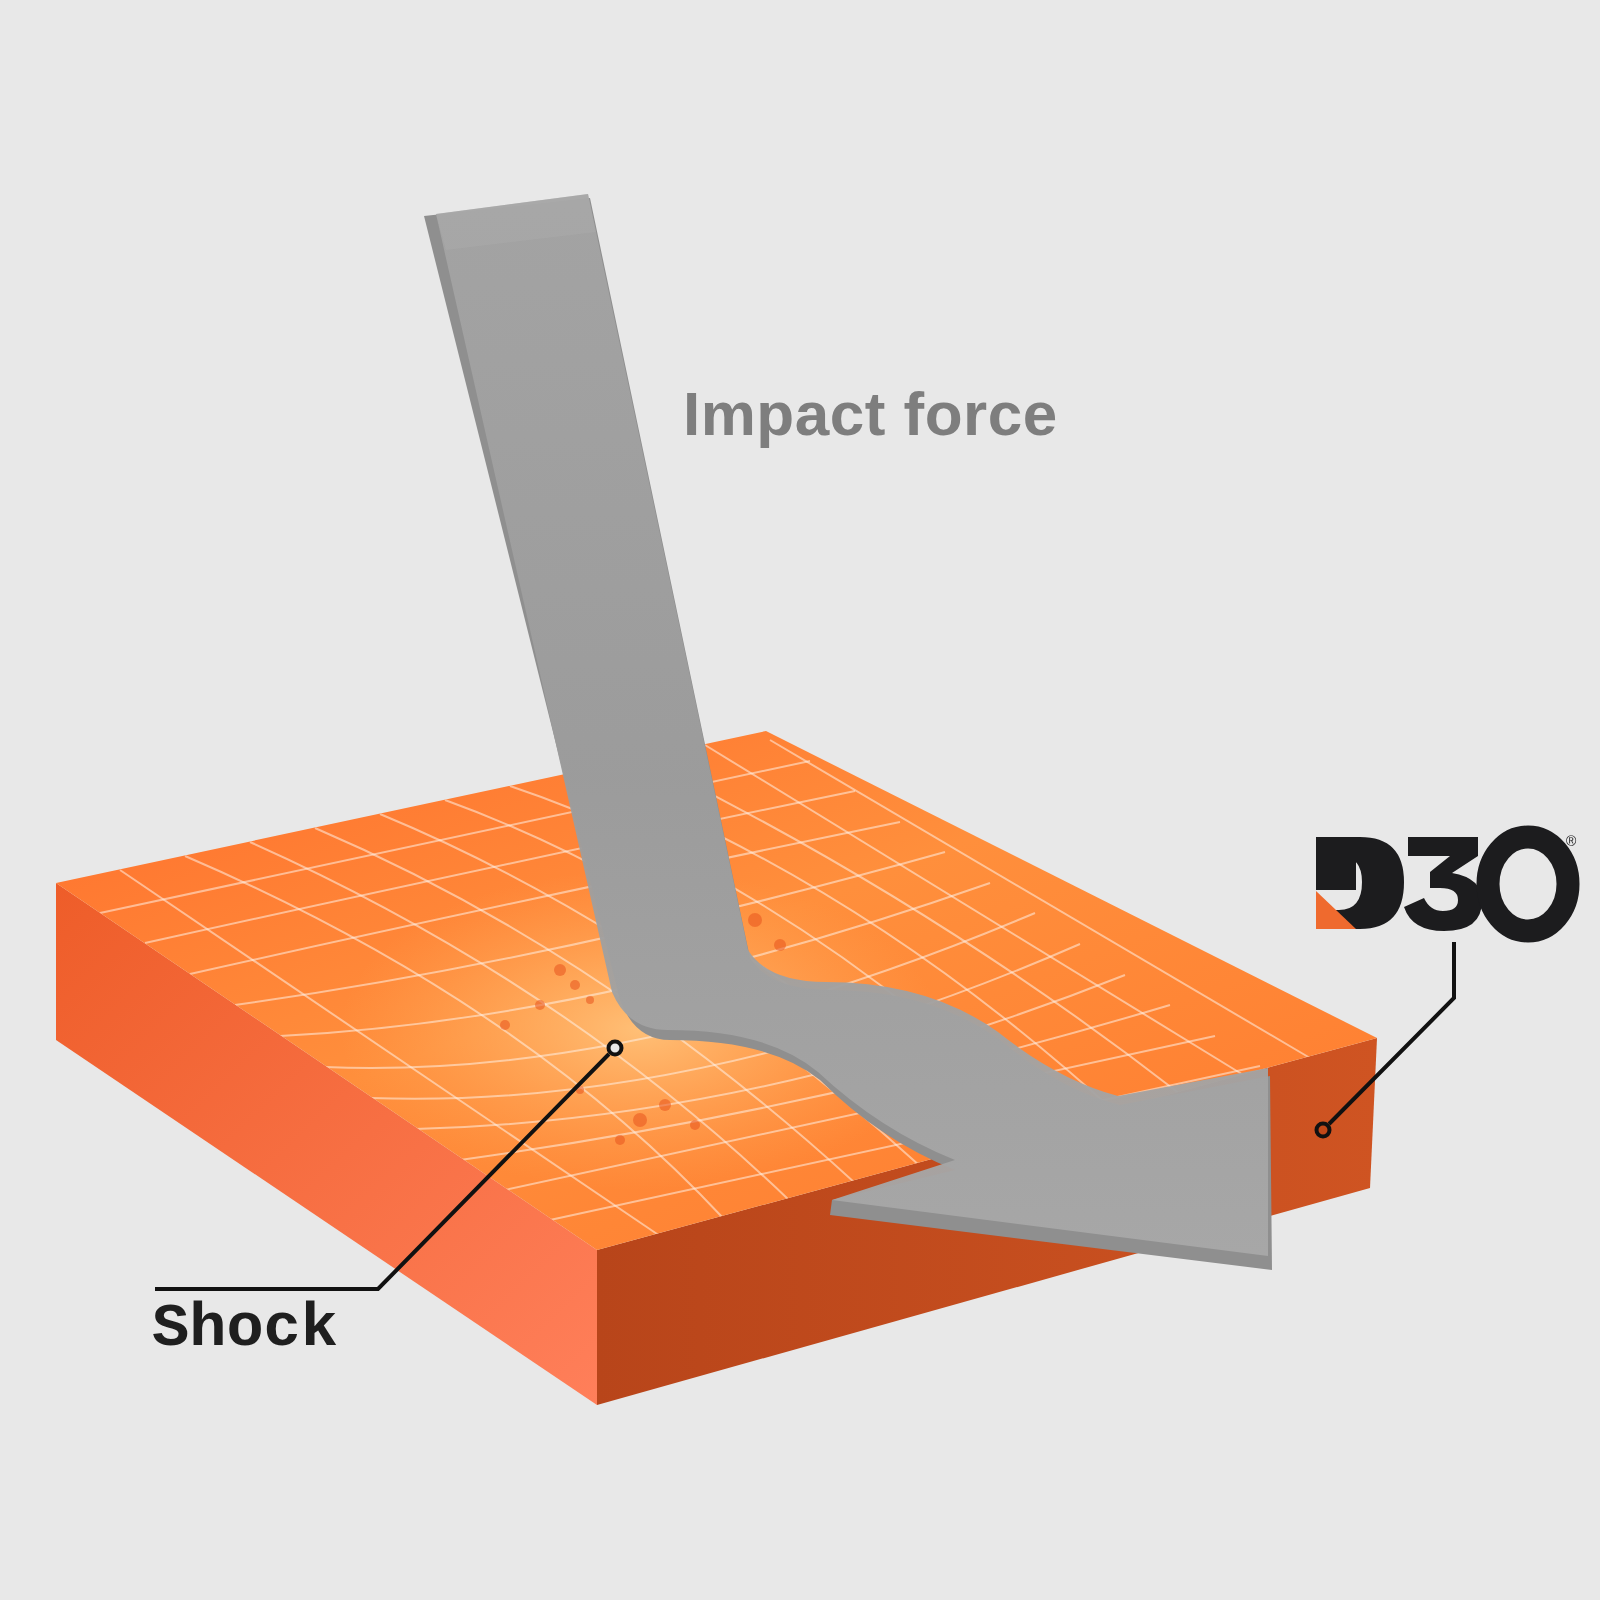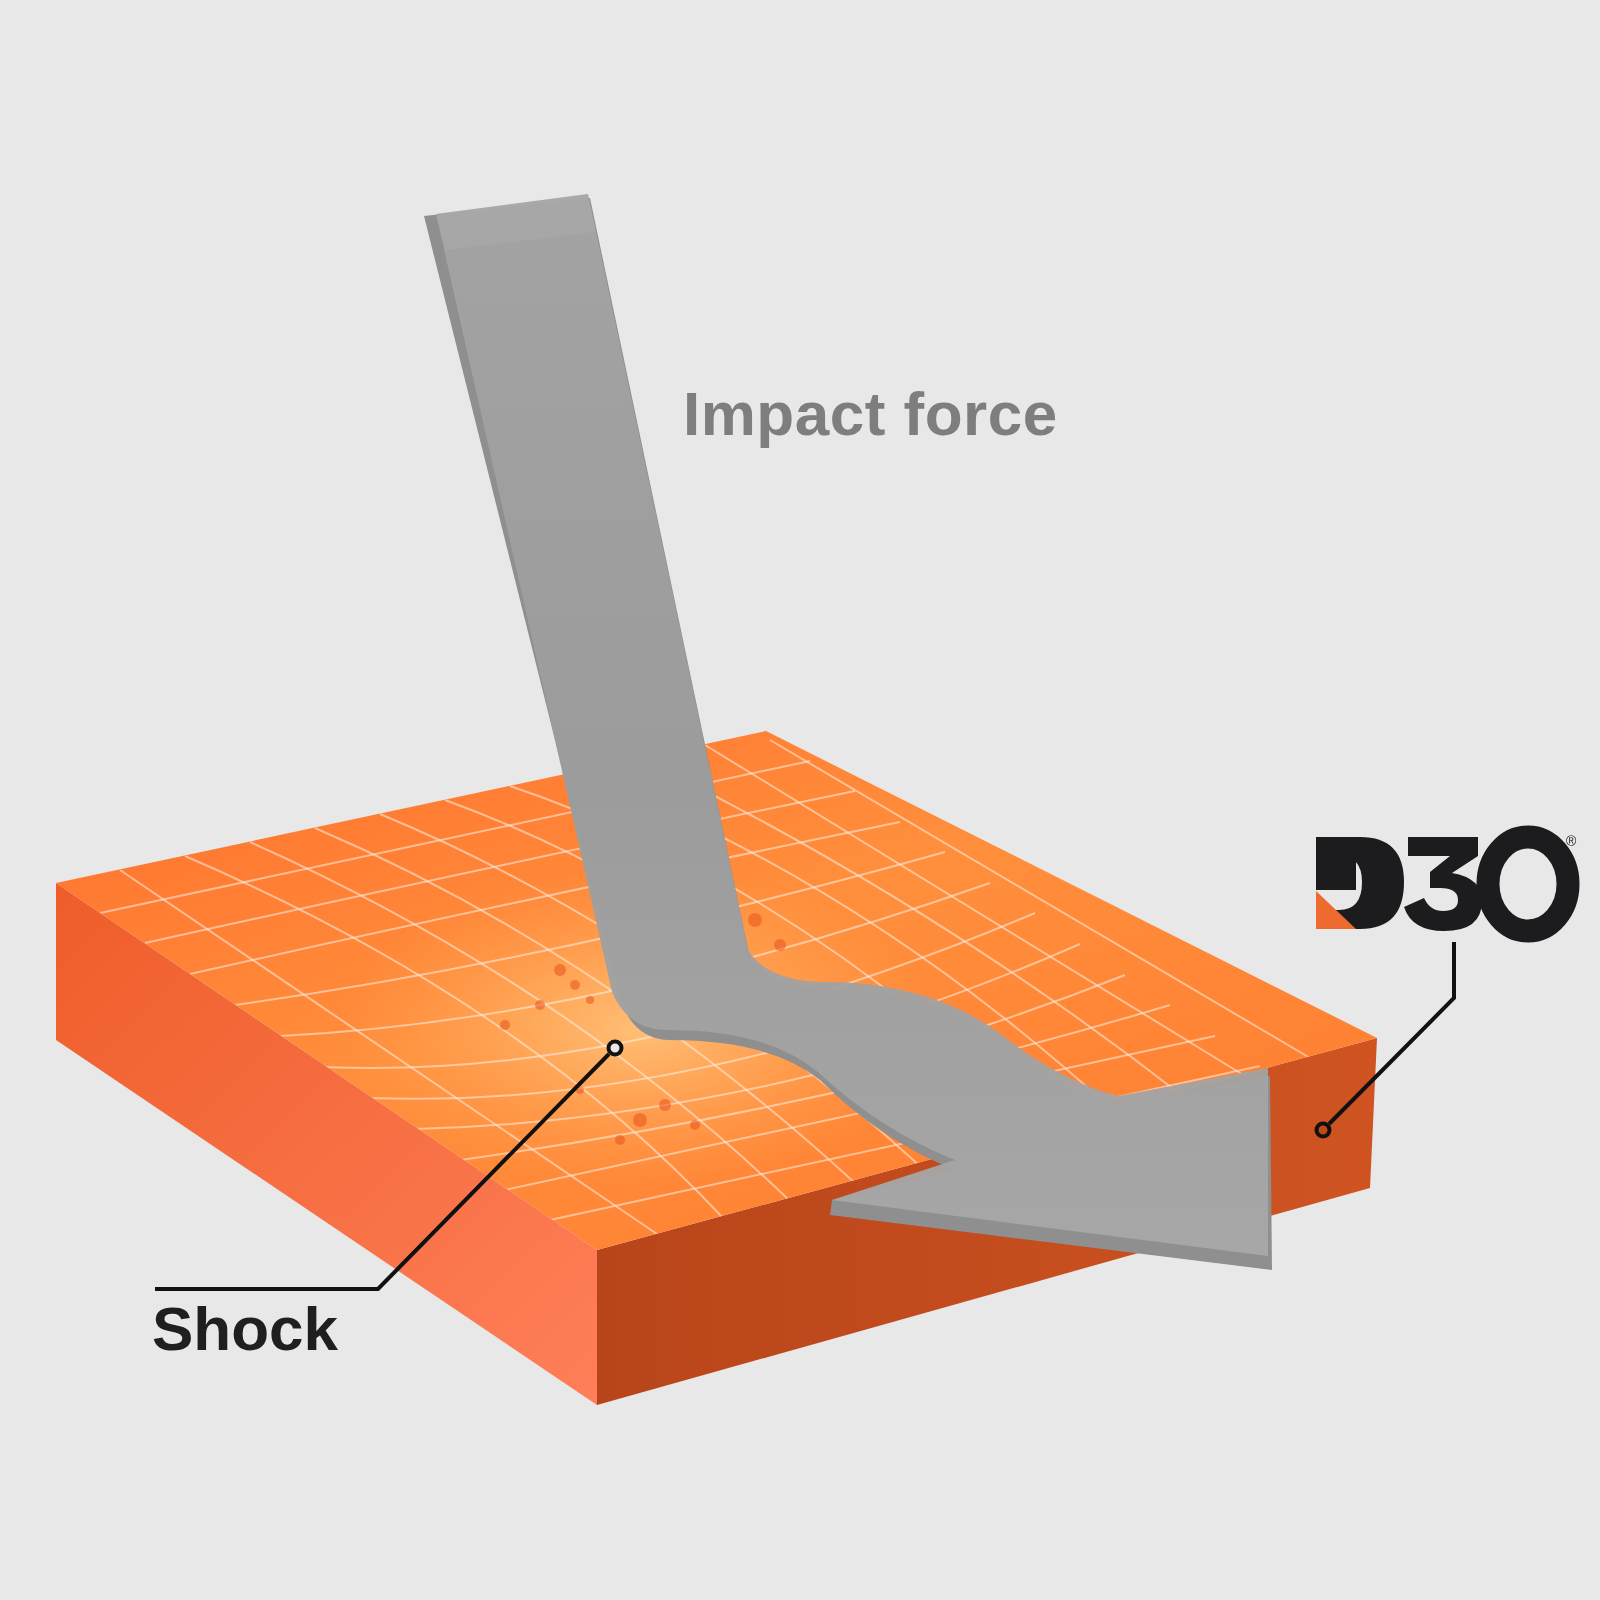--- a/index.html
+++ b/index.html
@@ -5,21 +5,21 @@
   html, body { margin: 0; padding: 0; }
   body {
     width: 1600px; height: 1600px; overflow: hidden;
     background: #e8e8e8;
     font-family: "Liberation Sans", sans-serif;
     position: relative;
   }
   .stage { position: absolute; left: 0; top: 0; width: 1600px; height: 1600px; }
   .label { position: absolute; font-family: "Liberation Sans", sans-serif; font-weight: 700; }
   .impact-label { left: 683px; top: 378px; font-size: 62px; color: #7e7e7e; letter-spacing: 0.5px; }
-  .shock-label { left: 152px; top: 1296px; font-size: 62px; line-height: 66px; color: #1f1f1f; }
+  .shock-label { left: 152px; top: 1296px; font-size: 62px; line-height: 66px; color: #1f1f1f; font-family: Liberation Mono, monospace; }
   .brand-registered { position: absolute; left: 1566px; top: 833px; font-size: 14px; color: #1c1c1e; }
 </style>
 </head>
 <body>
 
 <div class="stage">
   <svg width="1600" height="1600" viewBox="0 0 1600 1600" xmlns="http://www.w3.org/2000/svg">
     <defs>
       <linearGradient id="topGrad" x1="0" y1="0" x2="1" y2="1">
         <stop offset="0" stop-color="#ff6e2c"></stop>

